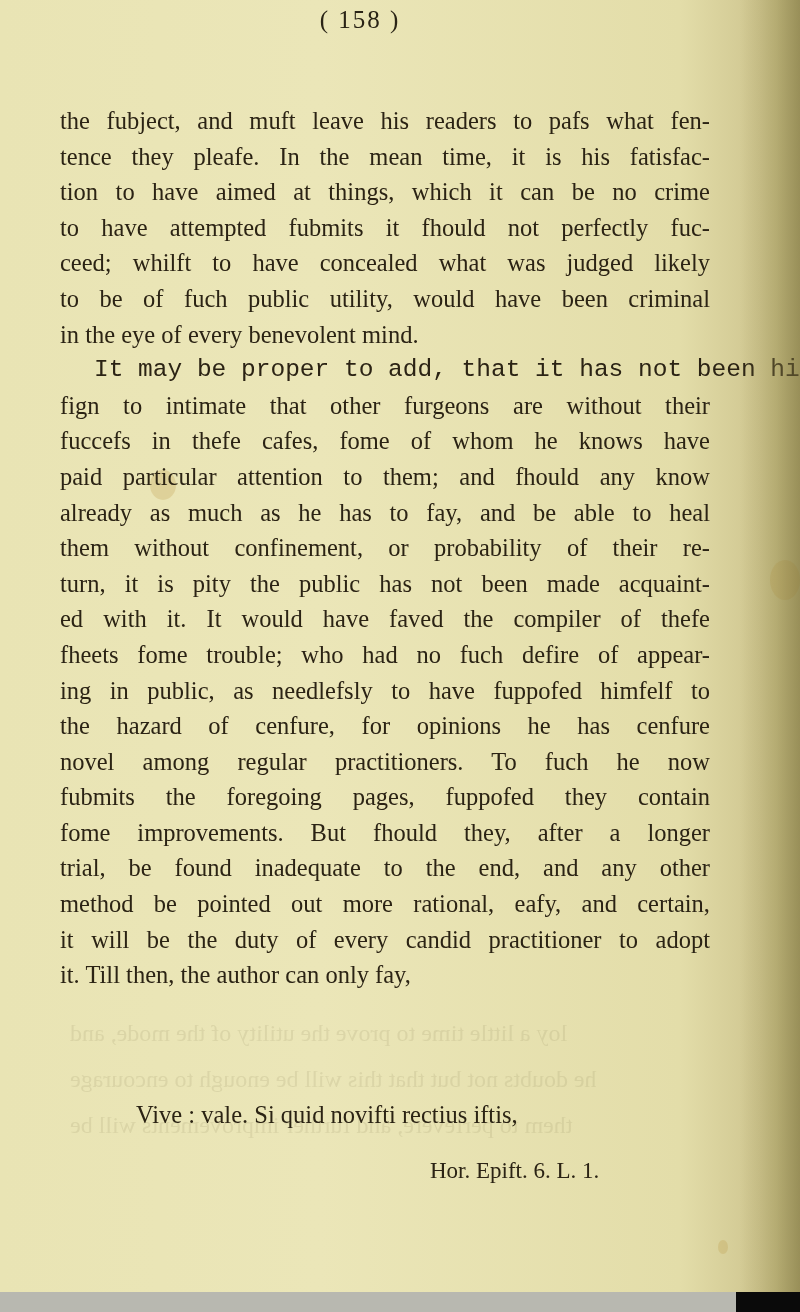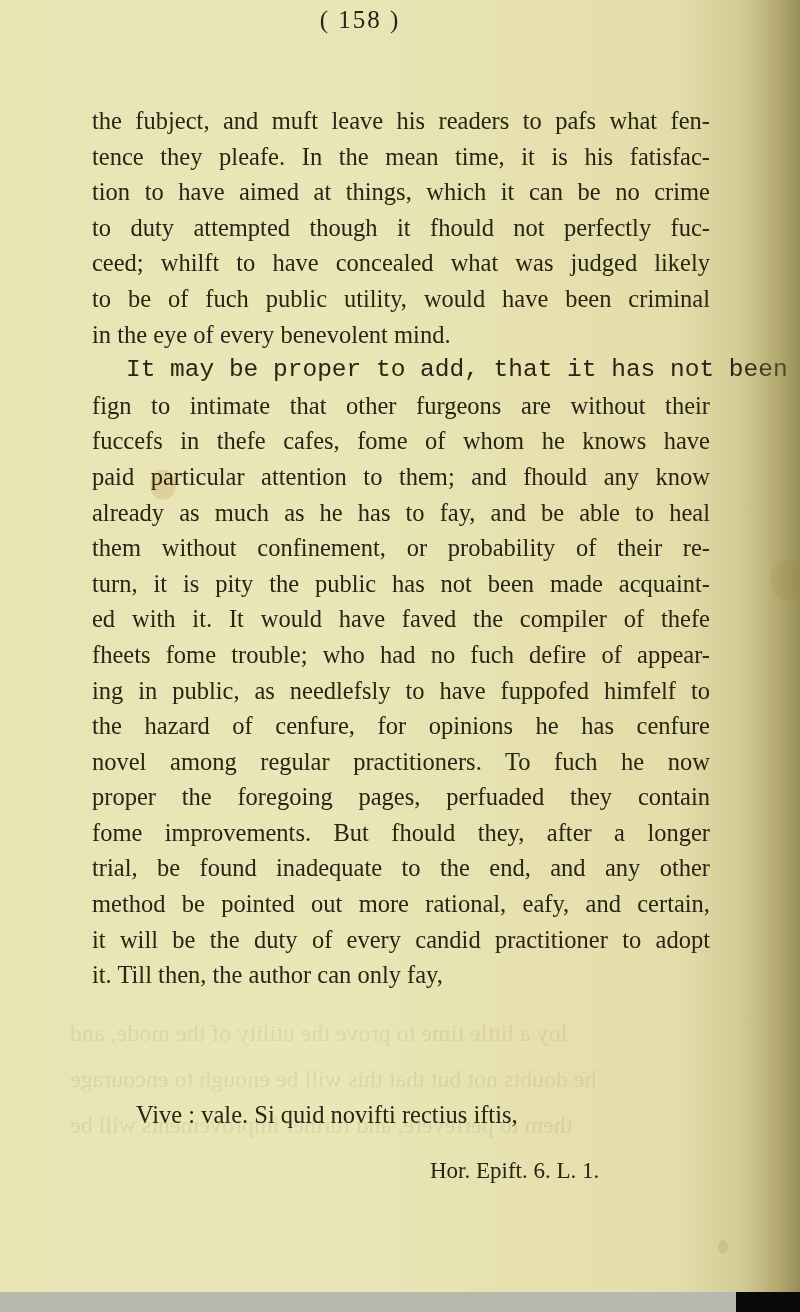--- a/index.html
+++ b/index.html
@@ -28,21 +28,21 @@
       position: absolute; top: 6px; left: 0; width: 720px; text-align: center;
       font-size: 25px; color: #2a2416; letter-spacing: 2px;
     }
     .body-text {
       position: absolute; left: 60px; top: 103px; width: 650px;
       color: #2b2314;
       font-size: 24.5px;
     }
     .line {
       height: 35.6px; line-height: 35.6px; white-space: nowrap;
-      text-align: justify; text-align-last: justify; margin-left: 32px;
+      text-align: justify; text-align-last: justify;
     }
     .line.last { text-align-last: left; }
     .line.indent { padding-left: 34px; font-family: Liberation Mono, monospace; }
     .verse {
       position: absolute; left: 136px; top: 1096px; color: #2b2314;
       font-size: 24.5px;
     }
     .verse .vline { height: 37px; line-height: 37px; white-space: nowrap; }
     .citation {
       position: absolute; left: 430px; top: 1158px; font-size: 23px; color: #2b2314;
@@ -69,37 +69,37 @@
   <div class="show-through" style="left:70px;top:1020px;">loy a little time to prove the utility of the mode, and</div>
   <div class="show-through" style="left:70px;top:1066px;">he doubts not but that this will be enough to encourage</div>
   <div class="show-through" style="left:70px;top:1112px;">them to perfevere, and further improvements will be</div>
 
   <div class="page-number">( 158 )</div>
 
   <div class="body-text">
     <div class="line">the fubject, and muft leave his readers to pafs what fen-</div>
     <div class="line">tence they pleafe.  In the mean time, it is his fatisfac-</div>
     <div class="line">tion to have aimed at things, which it can be no crime</div>
-    <div class="line">to duty attempted though it fhould not perfectly fuc-</div>
+    <div class="line">to have attempted fubmits it fhould not perfectly fuc-</div>
     <div class="line">ceed; whilft to have concealed what was judged likely</div>
     <div class="line">to be of fuch public utility, would have been criminal</div>
     <div class="line last">in the eye of every benevolent mind.</div>
     <div class="line indent">It may be proper to add, that it has not been his de-</div>
     <div class="line">fign to intimate that other furgeons are without their</div>
     <div class="line">fuccefs in thefe cafes, fome of whom he knows have</div>
     <div class="line">paid particular attention to them; and fhould any know</div>
     <div class="line">already as much as he has to fay, and be able to heal</div>
     <div class="line">them without confinement, or probability of their re-</div>
     <div class="line">turn, it is pity the public has not been made acquaint-</div>
     <div class="line">ed with it.  It would have faved the compiler of thefe</div>
     <div class="line">fheets fome trouble; who had no fuch defire of appear-</div>
     <div class="line">ing in public, as needlefsly to have fuppofed himfelf to</div>
     <div class="line">the hazard of cenfure, for opinions he has cenfure</div>
     <div class="line">novel among regular practitioners.  To fuch he now</div>
-    <div class="line">proper the foregoing pages, perfuaded they contain</div>
+    <div class="line">fubmits the foregoing pages, fuppofed they contain</div>
     <div class="line">fome improvements.  But fhould they, after a longer</div>
     <div class="line">trial, be found inadequate to the end, and any other</div>
     <div class="line">method be pointed out more rational, eafy, and certain,</div>
     <div class="line">it will be the duty of every candid practitioner to adopt</div>
     <div class="line last">it.  Till then, the author can only fay,</div>
   </div>
 
   <div class="verse">
     <div class="vline">Vive : vale.  Si quid novifti rectius iftis,</div>
   </div>

